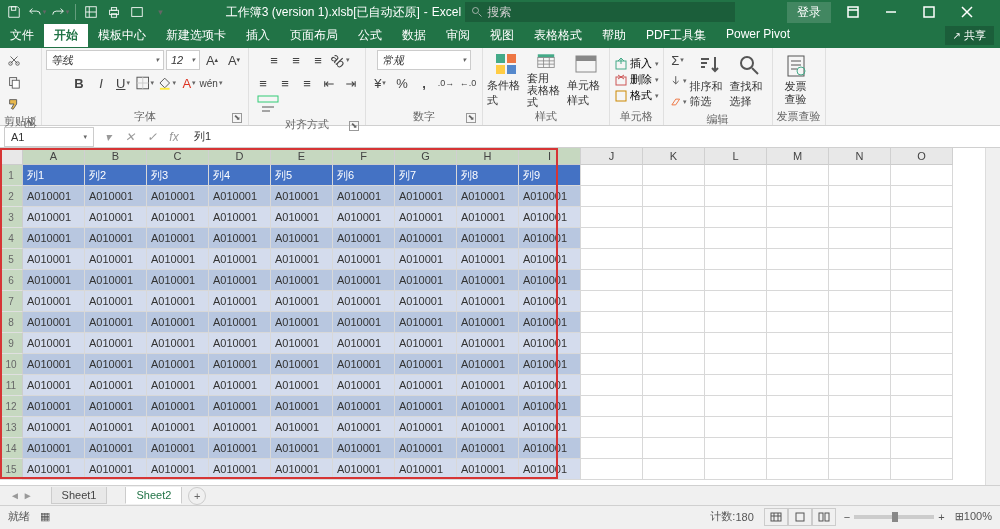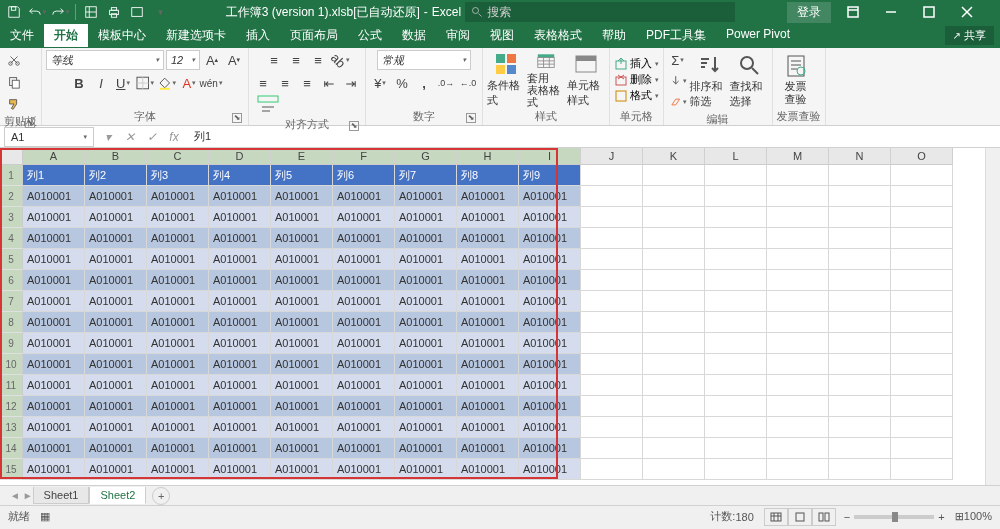--- a/index.html
+++ b/index.html
@@ -62,21 +62,21 @@
 .cell { width: 62px; height: 21px; border-right: 1px solid #d8d8d8; border-bottom: 1px solid #d8d8d8; font-size: 11px; padding: 0 4px; line-height: 21px; color: #333; }
 .sel-overlay { position: absolute; border: 2px solid #d63535; z-index: 4; pointer-events: none; }
 .cell.hdr { background: #4472C4; color: #fff; }
 .cell.dark { background: #b8c7e0; }
 .cell.light { background: #d4dced; }
 .vscroll { position: absolute; right: 0; top: 0; width: 15px; bottom: 0; background: #f0f0f0; border-left: 1px solid #ddd; }
 
 
 .sheetbar { height: 20px; background: #f0f0f0; border-top: 1px solid #d0d0d0; display: flex; align-items: center; padding: 0 10px; }
 .sheetnav { display: flex; gap: 6px; color: #999; font-size: 10px; }
-.sheet-tab { padding: 2px 10px; border: 1px solid #ccc; border-top: none; background: #e8e8e8; font-size: 11px; color: #444; cursor: pointer; margin-left: 0; }
+.sheet-tab { padding: 2px 10px; border: 1px solid #ccc; border-top: none; background: #e8e8e8; font-size: 11px; color: #444; cursor: pointer; margin-left: 18px; }
 .sheet-tab.active { background: #fff; border-bottom: 1px solid #fff; color: #217346; }
 .add-sheet { width: 18px; height: 18px; border: 1px solid #ccc; border-radius: 50%; display: flex; align-items: center; justify-content: center; margin-left: 6px; color: #666; cursor: pointer; font-size: 11px; }
 
 
 .statusbar { height: 22px; background: #f0f0f0; border-top: 1px solid #d0d0d0; display: flex; align-items: center; padding: 0 8px; font-size: 11px; color: #555; }
 .statusbar .spacer { flex: 1; }
 .statusbar .views { display: flex; gap: 0; }
 .statusbar .view-btn { width: 24px; height: 18px; border: 1px solid #ccc; display: flex; align-items: center; justify-content: center; cursor: pointer; }
 .statusbar .view-btn svg { width: 12px; height: 10px; }
 .zoom { display: flex; align-items: center; gap: 4px; margin-left: 8px; }

